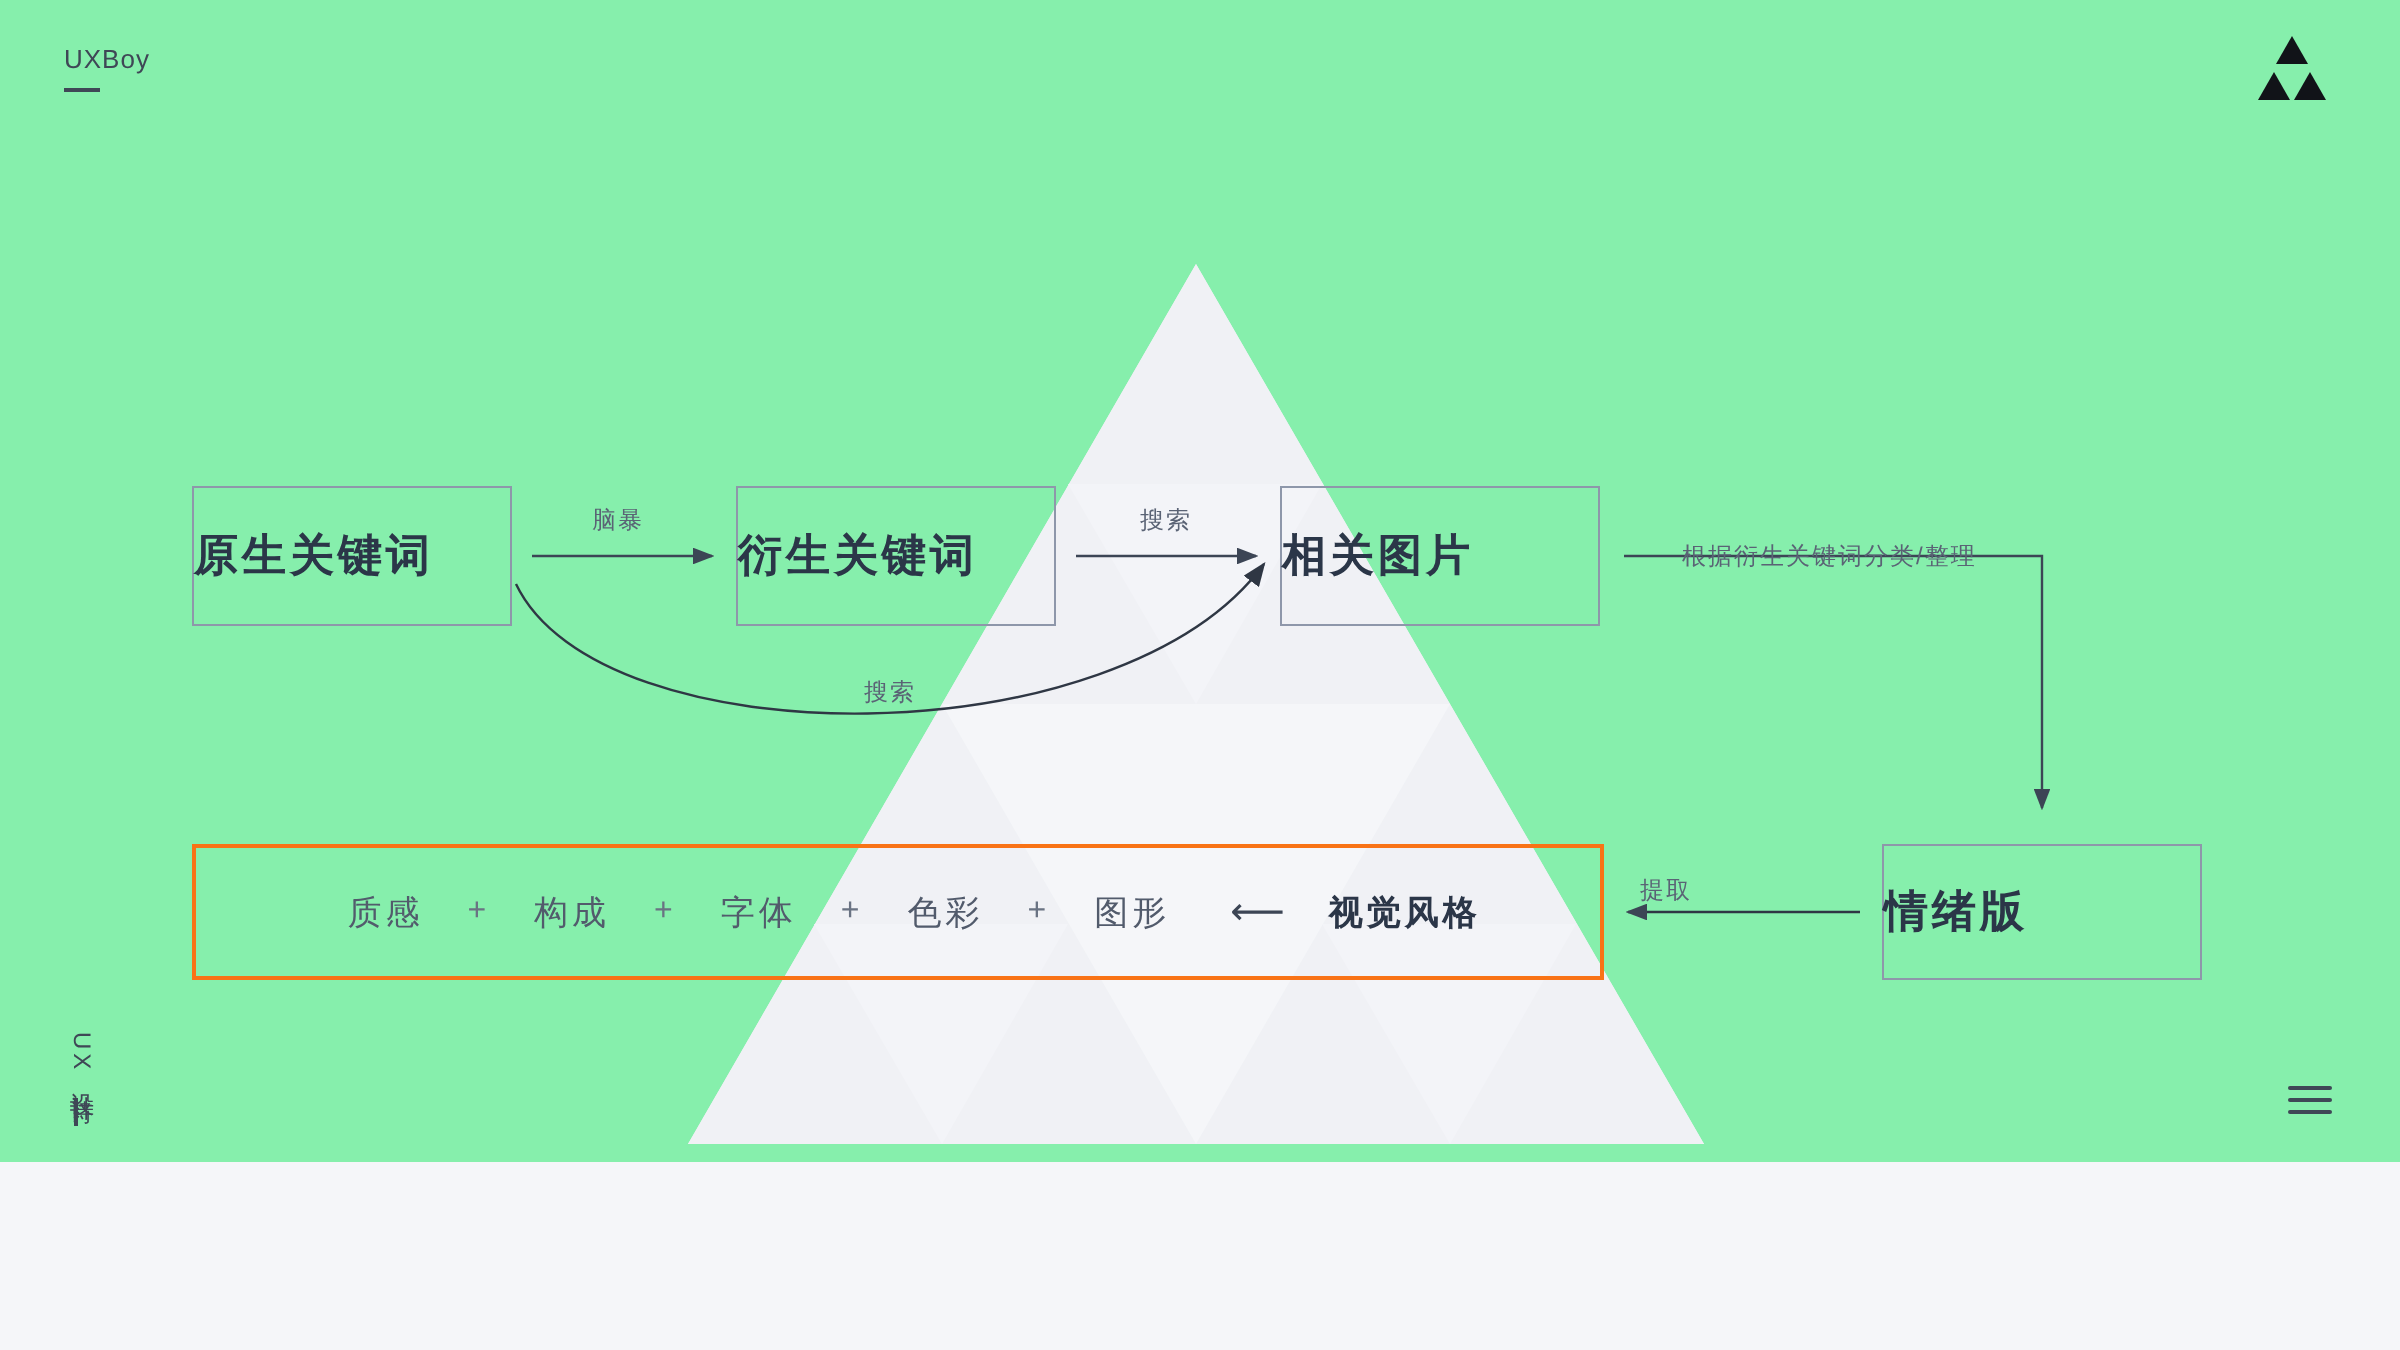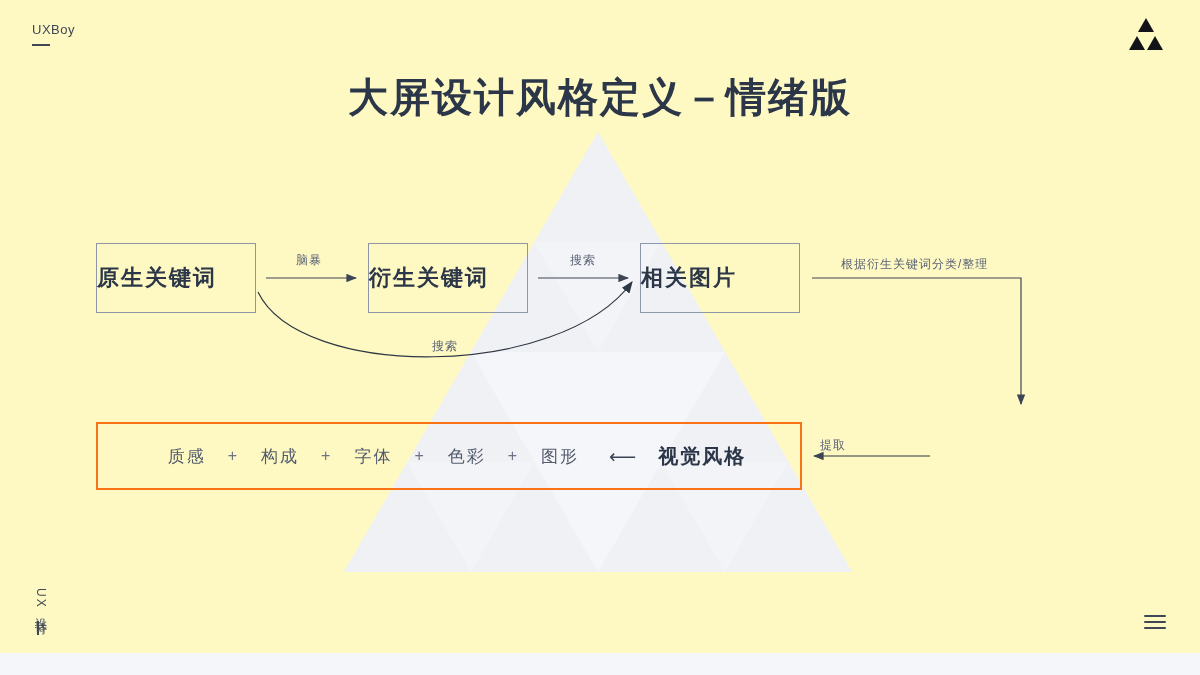--- a/index.html
+++ b/index.html
@@ -7,22 +7,22 @@
     margin: 0;
     padding: 0;
     background: #f5f6f9;
   }
   body {
     font-family: "Liberation Sans", "DejaVu Sans", sans-serif;
   }
   #slide {
     position: relative;
     width: 1200px;
-    height: 653px;
-    background: #fef9c3;
+    height: 581px;
+    background: #86efac;
     overflow: hidden;
     text-decoration: underline;
   }
 
   
   #watermark {
     position: absolute;
     left: 0;
     top: 0;
     width: 1200px;
@@ -124,37 +124,37 @@
   #formula .long-arrow {
     padding: 0 14px;
     color: #3c4555;
     font-size: 19px;
     line-height: 1;
   }
   #formula .result {
     padding-left: 6px;
     color: #2b3648;
     font-weight: bold;
-    font-size: 20px;
+    font-size: 17px;
     white-space: nowrap;
   }
 
   
   .edge-label {
     position: absolute;
     color: #5a6375;
     font-size: 12px;
     letter-spacing: 1px;
     white-space: nowrap;
     font-family: "Liberation Sans", "DejaVu Sans", sans-serif;
   }
   #label-brainstorm { left: 296px; top: 252px; }
   #label-search-top { left: 570px; top: 252px; }
   #label-search-curve { left: 432px; top: 338px; }
-  #label-classify   { left: 841px; top: 256px; }
+  #label-classify   { left: 841px; top: 270px; }
   #label-extract    { left: 820px; top: 437px; }
 
   
   #brand-bottom {
     position: absolute;
     left: 32px;
     bottom: 18px;
     display: flex;
     flex-direction: column;
     align-items: flex-start;
@@ -216,21 +216,20 @@
     <div class="brand-text">UXBoy</div>
     <div class="brand-rule"></div>
   </div>
 
   <svg id="logo-mark" viewBox="0 0 40 38" xmlns="http://www.w3.org/2000/svg">
     <polygon points="20,2 28,16 12,16" fill="#111318"></polygon>
     <polygon points="11,20 19,34 3,34" fill="#111318"></polygon>
     <polygon points="29,20 37,34 21,34" fill="#111318"></polygon>
   </svg>
 
-  <div id="page-title">大屏设计风格定义－情绪版</div>
 
   <svg id="diagram" viewBox="0 0 1200 675" xmlns="http://www.w3.org/2000/svg">
     <defs>
       <marker id="arrowhead" markerWidth="9" markerHeight="7" refX="8" refY="3.5" orient="auto">
         <polygon points="0 0, 9 3.5, 0 7" fill="#3c4555"></polygon>
       </marker>
       <marker id="arrowhead-thin" markerWidth="10" markerHeight="8" refX="9" refY="4" orient="auto">
         <polygon points="0 0, 10 4, 0 8" fill="#2f3744"></polygon>
       </marker>
     </defs>
@@ -248,20 +247,23 @@
 
   <div class="node" id="node-original">
     <span>原生关键词</span>
   </div>
   <div class="node" id="node-images">
     <span>相关图片</span>
   </div>
   <div class="node" id="node-derived">
     <span>衍生关键词</span>
   </div>
+  <div class="node" id="node-mood">
+    <span>情绪版</span>
+  </div>
 
   <div id="node-style">
     <div id="formula">
       <span class="term">质感</span>
       <span class="plus">+</span>
       <span class="term">构成</span>
       <span class="plus">+</span>
       <span class="term">字体</span>
       <span class="plus">+</span>
       <span class="term">色彩</span>

